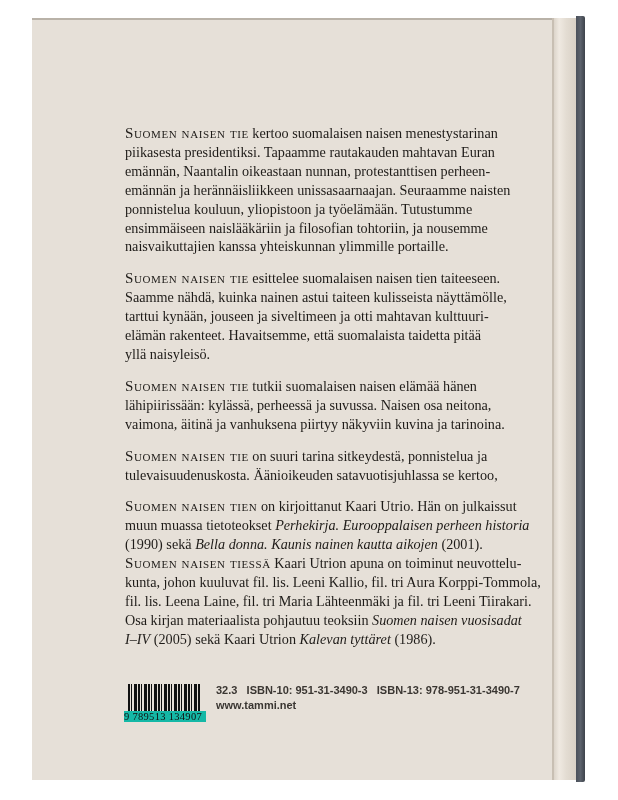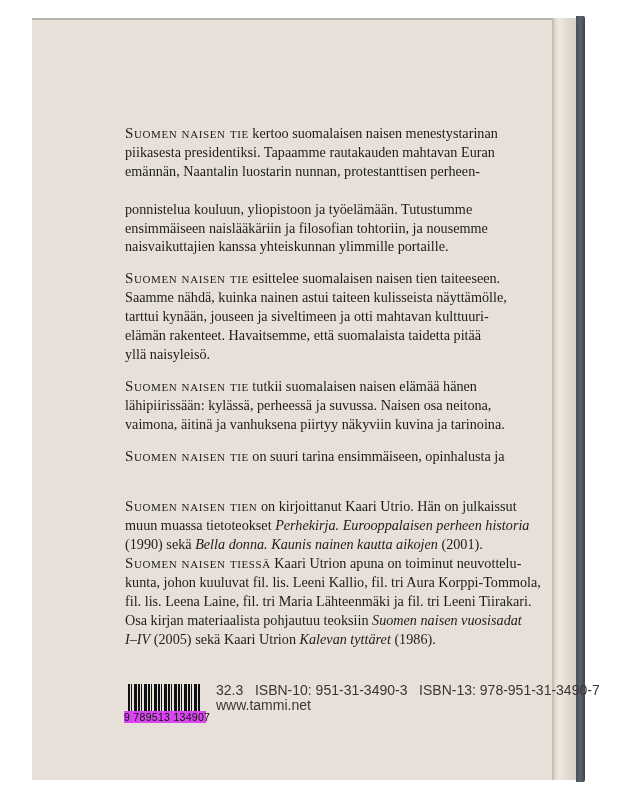--- a/index.html
+++ b/index.html
@@ -13,59 +13,59 @@
   .spine-edge { position:absolute; left:576px; top:16px; width:9px; height:766px;
                 background:linear-gradient(to right,#4a505a,#5c626c 50%,#3e434b); border-radius:0 2px 2px 0; }
   .text { position:absolute; left:125px; top:124px; width:430px;
           font-family:"Liberation Serif","DejaVu Serif",serif; font-size:14.2px; line-height:18.9px; color:#1e1b18; }
   .para { margin:0 0 13px 0; }
   .sc { font-variant:small-caps; letter-spacing:0.6px; font-size:15px; }
   em { font-style:italic; }
   .imprint { position:absolute; left:128px; top:684px; }
   .barcode { position:absolute; left:0; top:0; width:72px; height:28px;
              background:repeating-linear-gradient(to right,#111 0 2px,#e6e0d8 2px 3px,#111 3px 4px,#e6e0d8 4px 6px,#111 6px 9px,#e6e0d8 9px 10px); }
-  .barcode-num { position:absolute; left:-4px; top:27px; width:82px; font-family:Liberation Sans, sans-serif;
-                 font-size:10.5px; color:#111; letter-spacing:0.3px; background:#d946ef; white-space:nowrap; }
+  .barcode-num { position:absolute; left:-4px; top:27px; width:82px; font-family:Liberation Serif, serif;
+                 font-size:10.5px; color:#111; letter-spacing:0.3px; background:#14b8a6; white-space:nowrap; }
   .pubinfo { position:absolute; left:88px; top:-1px; font-family:"Liberation Sans","DejaVu Sans",sans-serif;
-             font-size:14px; line-height:14.5px; color:#3a3632; white-space:nowrap; }
+             font-size:11px; line-height:14.5px; color:#3a3632; white-space:nowrap;font-weight:bold; }
 </style>
 </head>
 <body>
 
 <div class="book"></div>
 <div class="board-edge-top"></div>
 <div class="hinge"></div>
 <div class="hinge-line"></div>
 <div class="spine-edge"></div>
 
 <div class="text">
   <p class="para">
     <span class="sc">Suomen naisen tie</span><span> kertoo suomalaisen naisen menestystarinan</span><br>
     <span>piikasesta presidentiksi. Tapaamme rautakauden mahtavan Euran</span><br>
-    <span>emännän, Naantalin luostarin nunnan, protestanttisen perheen-</span><br>
-    <br>
+    <span>emännän, Naantalin oikeastaan nunnan, protestanttisen perheen-</span><br>
+    <span>emännän ja herännäisliikkeen unissasaarnaajan. Seuraamme naisten</span><br>
     <span>ponnistelua kouluun, yliopistoon ja työelämään. Tutustumme</span><br>
     <span>ensimmäiseen naislääkäriin ja filosofian tohtoriin, ja nousemme</span><br>
     <span>naisvaikuttajien kanssa yhteiskunnan ylimmille portaille.</span>
   </p>
   <p class="para">
     <span class="sc">Suomen naisen tie</span><span> esittelee suomalaisen naisen tien taiteeseen.</span><br>
     <span>Saamme nähdä, kuinka nainen astui taiteen kulisseista näyttämölle,</span><br>
     <span>tarttui kynään, jouseen ja siveltimeen ja otti mahtavan kulttuuri-</span><br>
     <span>elämän rakenteet. Havaitsemme, että suomalaista taidetta pitää</span><br>
     <span>yllä naisyleisö.</span>
   </p>
   <p class="para">
     <span class="sc">Suomen naisen tie</span><span> tutkii suomalaisen naisen elämää hänen</span><br>
     <span>lähipiirissään: kylässä, perheessä ja suvussa. Naisen osa neitona,</span><br>
     <span>vaimona, äitinä ja vanhuksena piirtyy näkyviin kuvina ja tarinoina.</span>
   </p>
   <p class="para">
-    <span class="sc">Suomen naisen tie</span><span> on suuri tarina ensimmäiseen, opinhalusta ja</span><br>
-    <br>
+    <span class="sc">Suomen naisen tie</span><span> on suuri tarina sitkeydestä, ponnistelua ja</span><br>
+    <span>tulevaisuudenuskosta. Äänioikeuden satavuotisjuhlassa se kertoo,</span><br>
   </p>
   <p class="para">
     <span class="sc">Suomen naisen tien</span><span> on kirjoittanut Kaari Utrio. Hän on julkaissut</span><br>
     <span>muun muassa tietoteokset </span><em>Perhekirja. Eurooppalaisen perheen historia</em><br>
     <span>(1990) sekä </span><em>Bella donna. Kaunis nainen kautta aikojen</em><span> (2001).</span><br>
     <span class="sc">Suomen naisen tiessä</span><span> Kaari Utrion apuna on toiminut neuvottelu-</span><br>
     <span>kunta, johon kuuluvat fil. lis. Leeni Kallio, fil. tri Aura Korppi-Tommola,</span><br>
     <span>fil. lis. Leena Laine, fil. tri Maria Lähteenmäki ja fil. tri Leeni Tiirakari.</span><br>
     <span>Osa kirjan materiaalista pohjautuu teoksiin </span><em>Suomen naisen vuosisadat</em><br>
     <em>I–IV</em><span> (2005) sekä Kaari Utrion </span><em>Kalevan tyttäret</em><span> (1986).</span>

